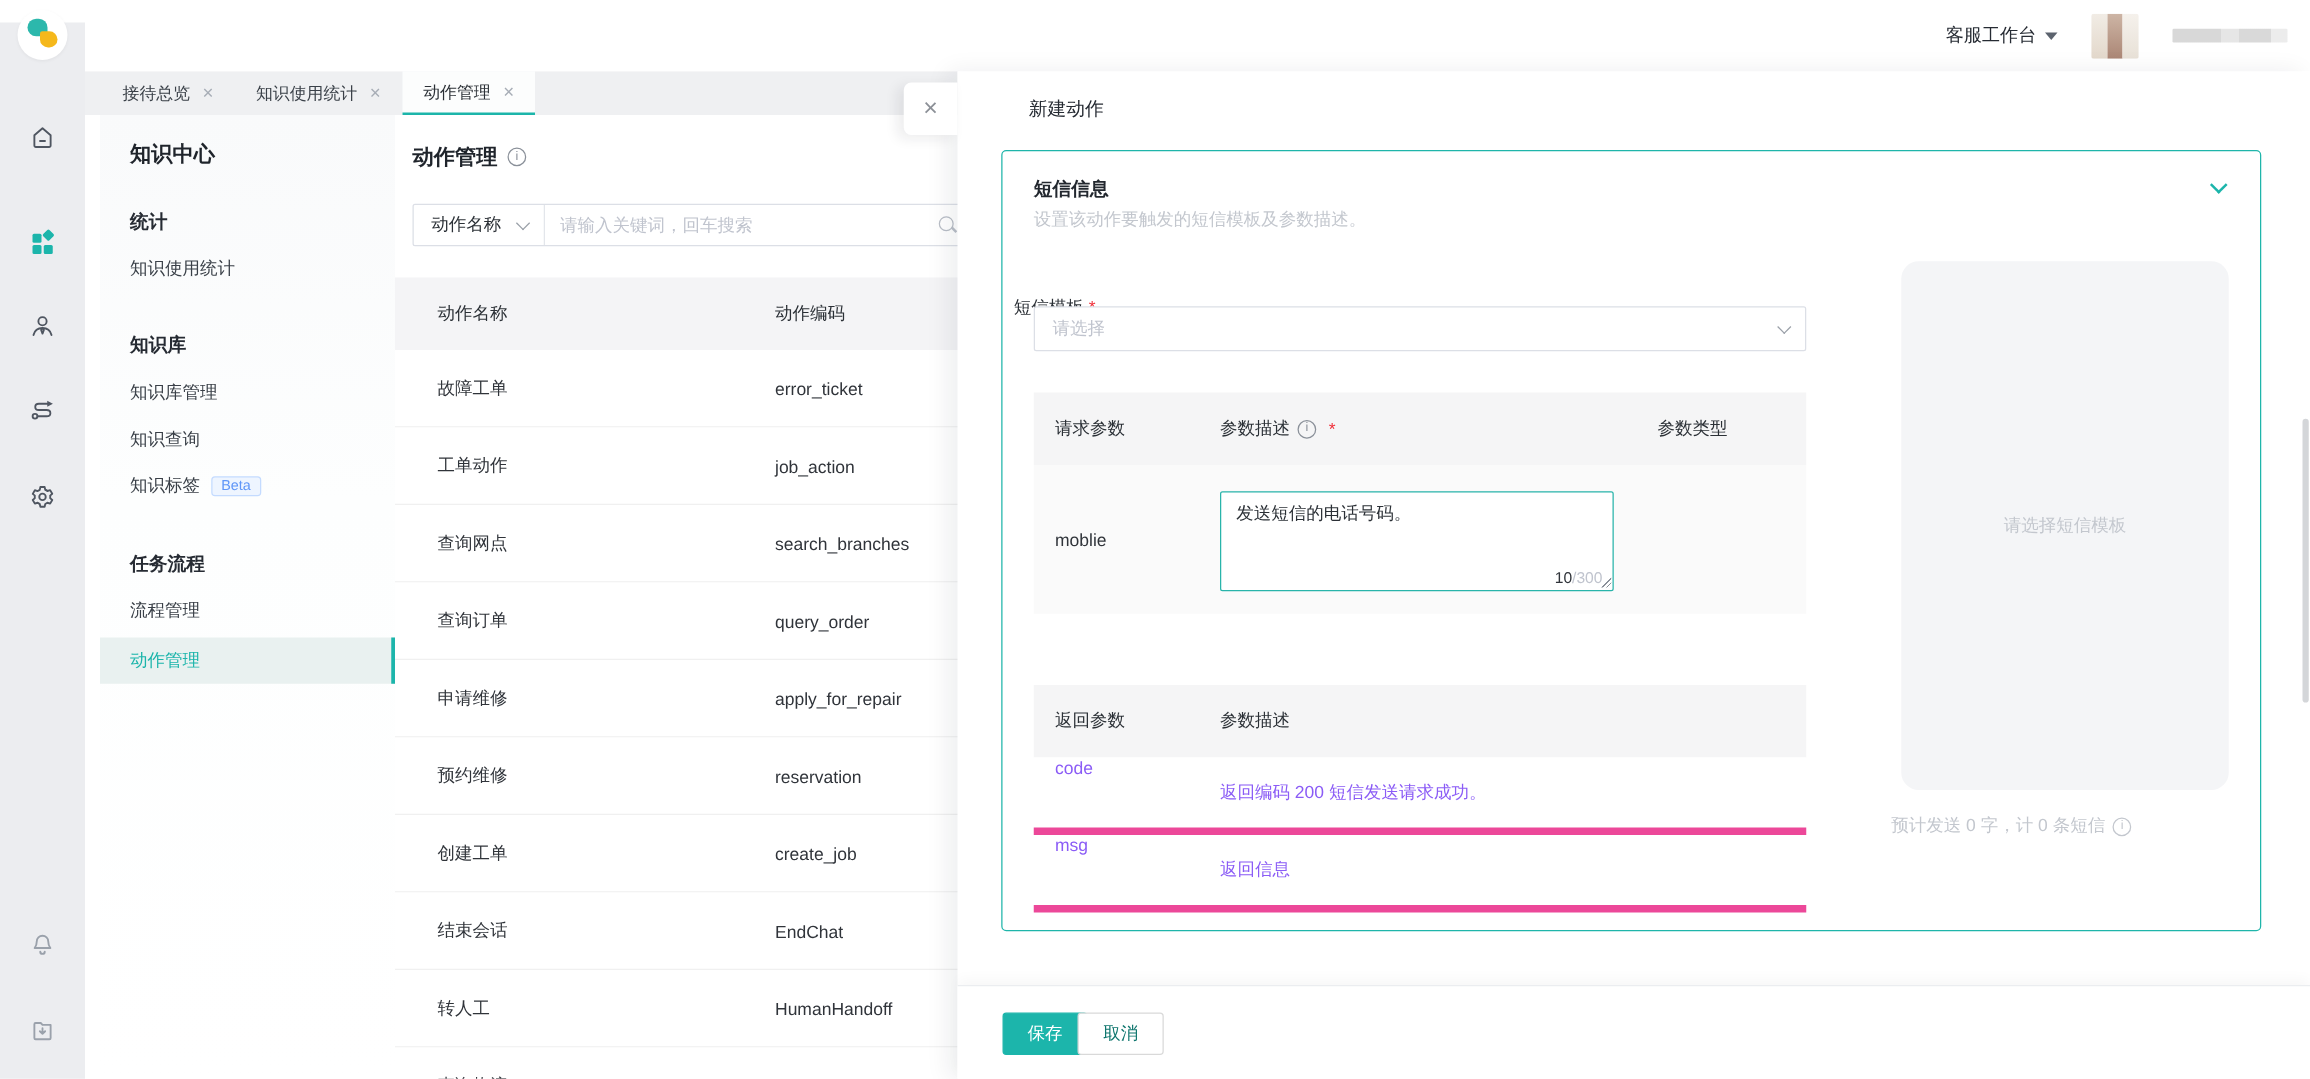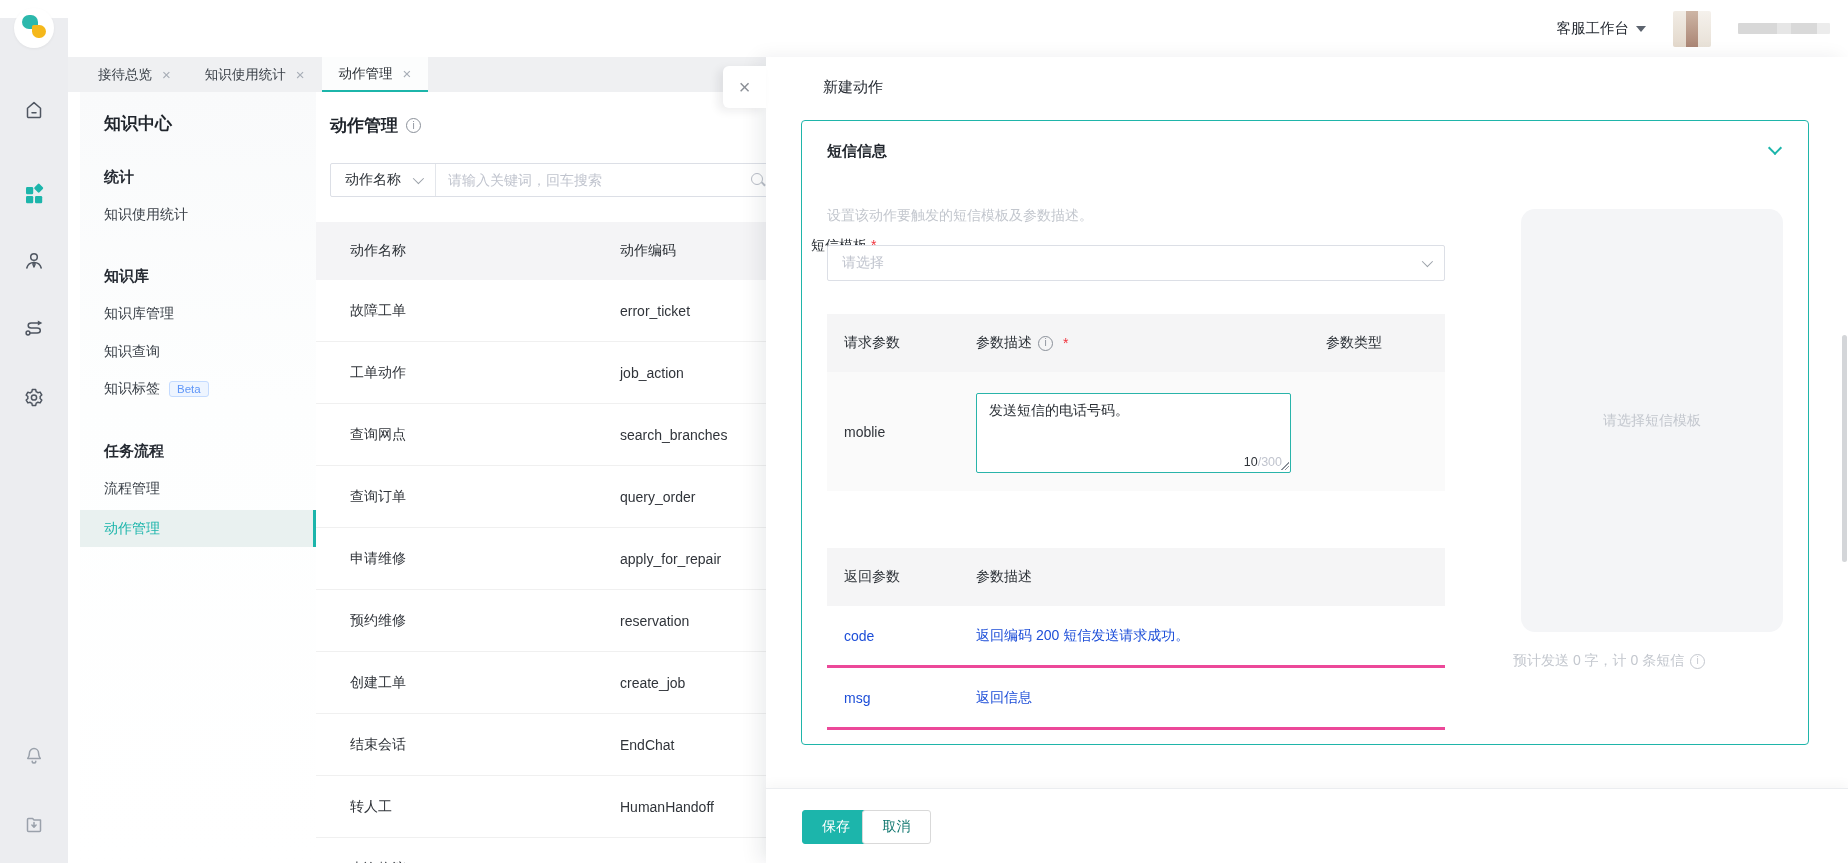--- a/index.html
+++ b/index.html
@@ -60,38 +60,38 @@
   .col-name { margin-left:46px; width:270px; }
   .rows { position:absolute; left:0; top:188px; right:0; bottom:0; overflow:hidden; }
   .trow { width:1100px; height:62px; display:flex; align-items:center; border-bottom:1px solid #f0f0f0; font-size:14px; color:#30343a; cursor:pointer; background:#fff; }
 
   
   #drawer { left:766px; top:57px; width:1082px; height:806px; background:#fff; box-shadow:-8px 0 18px rgba(20,30,40,.07); z-index:10; }
   .close-tab { position:absolute; left:-43px; top:9px; width:43px; height:42px; background:#fff; border-radius:6px 0 0 6px; box-shadow:-5px 3px 10px rgba(20,30,40,.08); display:flex; align-items:center; justify-content:center; color:#8c9097; font-size:20px; cursor:pointer; }
   .dr-title { position:absolute; left:57px; top:21px; font-size:15px; font-weight:500; color:#262b33; }
   .teal-box { position:absolute; left:35px; top:63px; width:1008px; height:625px; border:1px solid #1fb5aa; border-radius:4px; background:#fff;padding-left:20px; }
   .sec-title { position:absolute; left:25px; top:21px; font-size:15px; font-weight:bold; color:#23282f; }
-  .sec-sub { position:absolute; left:25px; top:46px; font-size:14px; color:#c3c7ce;margin-top:40px; }
+  .sec-sub { position:absolute; left:25px; top:46px; font-size:14px; color:#c3c7ce; }
   .chev-teal { position:absolute; right:28px; top:22px; width:10px; height:10px; border-right:2px solid #1cb5ab; border-bottom:2px solid #1cb5ab; transform:rotate(45deg); cursor:pointer; }
   .fld-label { position:absolute; left:9px; top:100px; font-size:14px; color:#2b3036;margin-top:16px; }
   .req-star { color:#f0323c; margin-left:4px; }
   .select { position:absolute; left:25px; top:124px; width:618px; height:36px; border:1px solid #dcdfe6; border-radius:2px; display:flex; align-items:center; justify-content:space-between; padding:0 14px; color:#c0c4ce; cursor:pointer; background:#fff; }
   .ptable { position:absolute; left:25px; width:618px; }
   .ptable .hd { height:58px; background:#f5f5f6; display:flex; align-items:center; font-size:14px; color:#2b3036; }
   .c-param { padding-left:17px; width:149px; flex:none; }
   .c-desc { width:350px; flex:none; display:flex; align-items:center; gap:6px; }
   .c-type { flex:1; }
   .req-body { height:119px; background:#fafafa; display:flex; align-items:center; font-size:14px; color:#30343a; position:relative; }
   .ta-wrap { position:absolute; left:149px; top:21px; width:315px; height:80px; border:1px solid #29b4aa; border-radius:2px; background:#fff; }
   .ta-wrap textarea { width:100%; height:100%; border:0; outline:0; resize:none; padding:8px 12px; font-size:14px; color:#2b3036; font-family:inherit; background:transparent; }
   .counter { position:absolute; right:8px; bottom:3px; font-size:12.5px; color:#30343a; background:#fff; padding-left:4px; }
   .counter .max { color:#c0c4ce; }
   .grip { position:absolute; right:1px; bottom:2px; width:8px; height:8px;
     background:linear-gradient(135deg,transparent 0 50%,#8a9099 50% 58%,transparent 58% 72%,#8a9099 72% 80%,transparent 80%); }
-  .ret-row { height:62px; display:flex; align-items:center; border-bottom:3px solid #ec4899; font-size:14px; color:#1d4ed8; background:#fff; }
+  .ret-row { height:62px; display:flex; border-bottom:6px solid #ec4899; font-size:14px; color:#8b5cf6; background:#fff; }
   .preview-box { position:absolute; left:719px; top:88px; width:262px; height:423px; background:#f4f5f7; border-radius:14px; display:flex; align-items:center; justify-content:center; color:#c3c7ce; font-size:14px; }
   .estimate { position:absolute; left:711px; top:531px; font-size:14px; color:#c3c7ce; display:flex; align-items:center; gap:6px; }
   .estimate .info-i { border-color:#c3c7ce; color:#c3c7ce; }
   .dr-footer { position:absolute; left:0; top:731px; width:100%; height:75px; border-top:1px solid #ebedf0; box-shadow:0 -5px 10px rgba(20,30,40,.03); background:#fff; }
   .btn { position:absolute; top:21px; height:34px; border-radius:3px; font-size:14px; display:flex; align-items:center; justify-content:center; cursor:pointer; font-family:inherit; }
   .btn-save { left:36px; width:68px; background:#1cb5ab; color:#fff; border:1px solid #1cb5ab; }
   .btn-cancel { left:96px; width:69px; background:#fff; color:#0f766e; border:1px solid #d9d9d9; }
   .scrollbar { position:absolute; right:1px; top:278px; width:5px; height:227px; background:#d4d6d9; border-radius:3px; }
 </style>
 </head>

